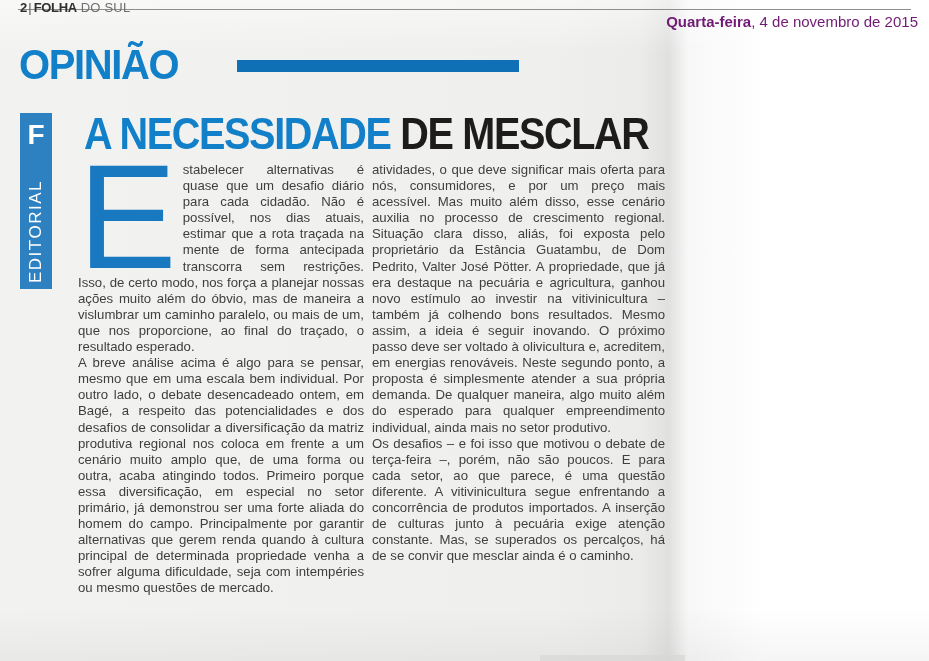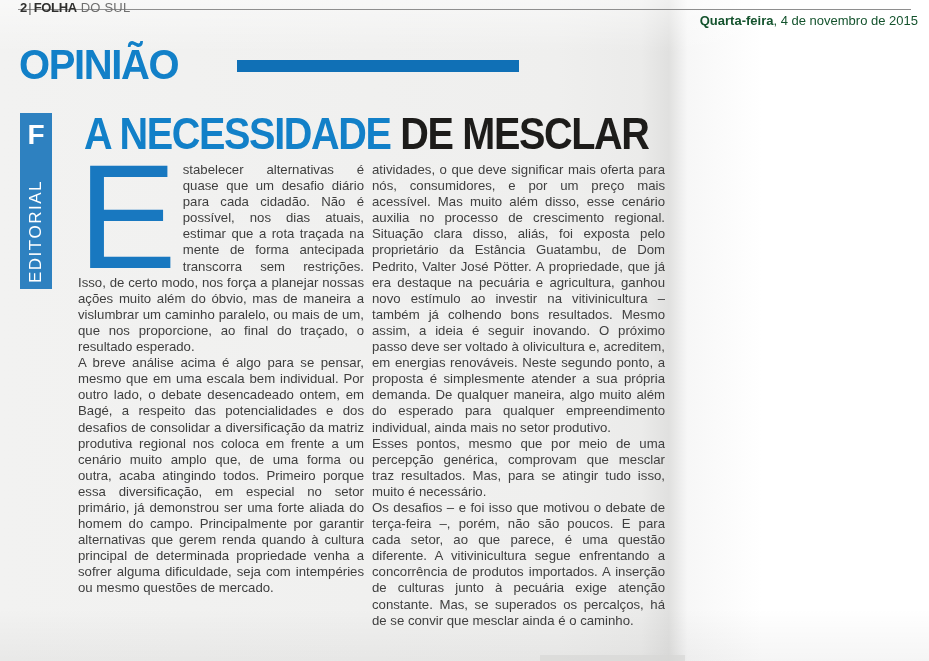--- a/index.html
+++ b/index.html
@@ -15,21 +15,21 @@
   .page-bg:after{
     content:"";position:absolute;inset:0;
     background:linear-gradient(180deg,rgba(255,255,255,.5) 0%,rgba(255,255,255,0) 8%,rgba(0,0,0,0) 92%,rgba(0,0,0,.04) 100%);
   }
   .top-rule{position:absolute;left:18px;top:9px;width:893px;height:1px;background:#8e8e8e;}
   .masthead{position:absolute;left:20px;top:0;font-size:13px;color:#2f2f2e;white-space:nowrap;}
   .masthead .num{font-weight:bold;}
   .masthead .bar{font-weight:normal;color:#555;margin:0 2px 0 1px;}
   .masthead .t1{font-weight:bold;letter-spacing:-0.3px;}
   .masthead .t2{color:#6e6e6e;letter-spacing:0.2px;}
-  .dateline{position:absolute;top:13px;right:11px;font-size:13px;color:#14532d;white-space:nowrap;}
+  .dateline{position:absolute;top:13px;right:11px;font-size:15px;color:#701a75;white-space:nowrap;}
   .dateline .wd{font-weight:bold;}
   .section-title{
     position:absolute;left:19px;top:40px;
     font-size:43px;font-weight:bold;letter-spacing:-1.5px;
     transform:scaleX(0.93);transform-origin:left top;white-space:nowrap;
   }
   .section-bar{position:absolute;left:237px;top:60px;width:282px;height:12px;}
   .editorial-tab{position:absolute;left:20px;top:113px;width:32px;height:176px;}
   .editorial-tab .initial{
     display:block;color:#fff;font-weight:bold;font-size:28px;
@@ -88,17 +88,16 @@
   <span class="hl-lead" style="color: rgb(18, 128, 200);">A NECESSIDADE</span><span class="hl-tail" style="color: rgb(29, 28, 26);"> DE MESCLAR</span>
 </div>
 
 <div class="article-col" id="col-left" style="color: rgb(62, 62, 62);">
   <p><span class="dropcap" style="color: rgb(24, 120, 192);">E</span><span>stabelecer alternativas é quase que um desafio diário para cada cidadão. Não é possível, nos dias atuais, estimar que a rota traçada na mente de forma antecipada transcorra sem restrições. Isso, de certo modo, nos força a planejar nossas ações muito além do óbvio, mas de maneira a vislumbrar um caminho paralelo, ou mais de um, que nos proporcione, ao final do traçado, o resultado esperado.</span></p>
   <p>A breve análise acima é algo para se pensar, mesmo que em uma escala bem individual. Por outro lado, o debate desencadeado ontem, em Bagé, a respeito das potencialidades e dos desafios de consolidar a diversificação da matriz produtiva regional nos coloca em frente a um cenário muito amplo que, de uma forma ou outra, acaba atingindo todos. Primeiro porque essa diversificação, em especial no setor primário, já demonstrou ser uma forte aliada do homem do campo. Principalmente por garantir alternativas que gerem renda quando à cultura principal de determinada propriedade venha a sofrer alguma dificuldade, seja com intempéries ou mesmo questões de mercado.</p>
 </div>
 
 <div class="article-col" id="col-right" style="color: #404040;">
   <p>atividades, o que deve significar mais oferta para nós, consumidores, e por um preço mais acessível. Mas muito além disso, esse cenário auxilia no processo de crescimento regional. Situação clara disso, aliás, foi exposta pelo proprietário da Estância Guatambu, de Dom Pedrito, Valter José Pötter. A propriedade, que já era destaque na pecuária e agricultura, ganhou novo estímulo ao investir na vitivinicultura – também já colhendo bons resultados. Mesmo assim, a ideia é seguir inovando. O próximo passo deve ser voltado à olivicultura e, acreditem, em energias renováveis. Neste segundo ponto, a proposta é simplesmente atender a sua própria demanda. De qualquer maneira, algo muito além do esperado para qualquer empreendimento individual, ainda mais no setor produtivo.</p>
-  <p>Esses pontos, mesmo que por meio de uma percepção genérica, comprovam que mesclar traz resultados. Mas, para se atingir tudo isso, muito é necessário.</p>
   <p>Os desafios – e foi isso que motivou o debate de terça-feira –, porém, não são poucos. E para cada setor, ao que parece, é uma questão diferente. A vitivinicultura segue enfrentando a concorrência de produtos importados. A inserção de culturas junto à pecuária exige atenção constante. Mas, se superados os percalços, há de se convir que mesclar ainda é o caminho.</p>
 </div>
 
 <div class="bottom-shade"></div>
 
 </body></html>

